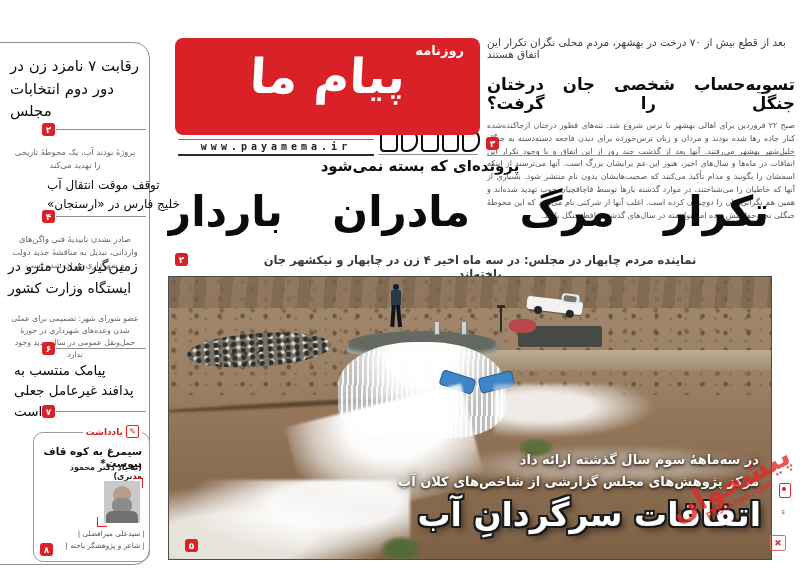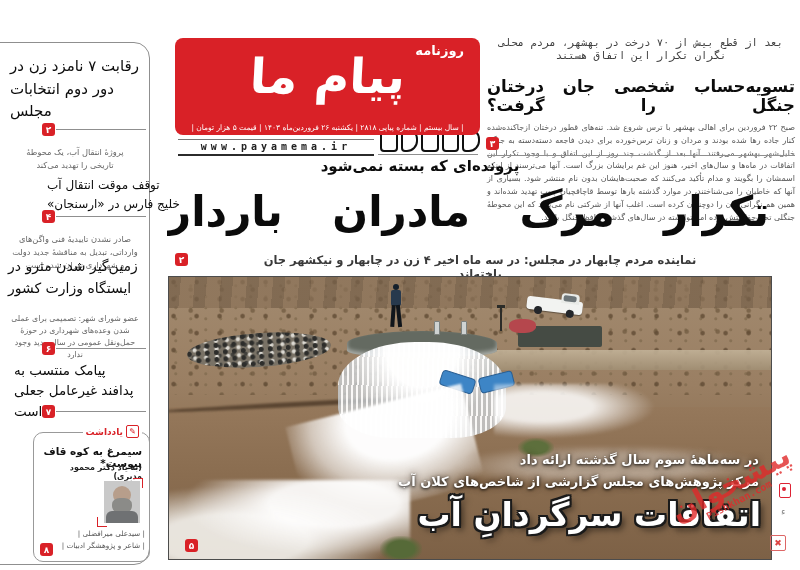--- a/index.html
+++ b/index.html
@@ -25,21 +25,21 @@
     border-top:1px solid #777;border-bottom:2.5px solid #2b2b2b;
     font-family:"DejaVu Sans Mono",monospace;font-size:10px;font-weight:bold;color:#222;
     letter-spacing:4px;text-align:center;direction:ltr;
   }
   #glyphs{position:absolute;left:380px;top:128px;width:100px;height:24px;display:flex;gap:3px;direction:ltr;}
   #glyphs span{flex:1;border:2.5px solid #101010;border-radius:4px;background:#fff;}
   #glyphs span.dform{border-radius:4px 11px 11px 4px;}
 
   
   #ta{left:487px;top:36px;width:308px;}
-  #ta .kick{font-size:10.5px;color:#3d3d3d;text-align:center;font-family:Liberation Mono, monospace;}
+  #ta .kick{font-size:10.5px;color:#3d3d3d;text-align:left;}
   #ta .head{margin-top:15px;font-size:16.5px;font-weight:900;color:#0c0c0c;text-align:justify;text-align-last:justify;}
   #ta .body{margin-top:7px;font-size:8px;line-height:1.6;color:#555;text-align:justify;}
 
   
   #lead-kick{left:165px;top:157px;width:510px;text-align:center;font-size:15px;font-weight:900;color:#0c0c0c;}
   #lead-head{left:167px;top:179px;width:602px;height:72px;font-size:42px;font-weight:900;color:#0b0b0b;
     line-height:1.55;text-align:justify;text-align-last:justify;overflow:hidden;}
   #lead-sub{left:240px;top:253px;width:480px;text-align:center;font-size:11.5px;font-weight:bold;color:#3a3a3a;}
 
   
@@ -144,21 +144,20 @@
   #mg1::after{content:"";position:absolute;left:2px;top:3px;width:4px;height:4px;background:#d23;border-radius:50%;}
   #mg2{left:781px;top:506px;color:#8a8a8a;font-size:10px;}
   #mg3{left:770px;top:535px;width:14px;height:14px;border:1px solid #d66;color:#d44;font-size:9px;line-height:14px;text-align:center;border-radius:2px;}
 </style>
 </head>
 <body>
 
 <div id="mast" class="abs">
   <div class="rooz">روزنامه</div>
   <div class="logo">پیام ما</div>
-  <div class="date">| سال بیستم | شماره پیاپی ۲۸۱۸ | یکشنبه ۲۶ فروردین‌ماه ۱۴۰۳ | قیمت ۵ هزار تومان |</div>
 </div>
 <div id="url">www.payamema.ir</div>
 <div id="glyphs">
   <span></span>
     <span class="dform"></span>
     <span></span>
     <span></span>
     <span class="dform"></span>
 </div>
 
@@ -218,21 +217,21 @@
   <div class="ov-head abs">اتفاقات سرگردانِ آب</div>
   <div class="badge" style="left:16px;top:262px;">۵</div>
 </div>
 
 <div id="sb-border" class="abs"></div>
 
 <div id="s1h" class="sb-head">رقابت ۷ نامزد زن در دور دوم انتخابات مجلس</div>
 <div class="badge" style="left:42px;top:123px;">۲</div>
 <div class="rule" style="left:56px;top:129px;width:90px;"></div>
 
-<div id="s2k" class="sb-kick">پروژهٔ انتقال آب، یک محوطهٔ تاریخی را تهدید می‌کند</div>
+<div id="s2k" class="sb-kick">پروژهٔ بودند آب، یک محوطهٔ تاریخی را تهدید می‌کند</div>
 <div id="s2h" class="sb-head">توقف موقت انتقال آب خلیج فارس در «ارسنجان»</div>
 <div class="badge" style="left:42px;top:210px;">۴</div>
 <div class="rule" style="left:56px;top:216px;width:90px;"></div>
 
 <div id="s3k" class="sb-kick">صادر نشدن تاییدیهٔ فنی واگن‌های وارداتی، تبدیل به مناقشهٔ جدید دولت و شهرداری تهران شده است</div>
 <div id="s3h" class="sb-head">زمین‌گیر شدن مترو در ایستگاه وزارت کشور</div>
 <div id="s3n" class="sb-kick">عضو شورای شهر: تصمیمی برای عملی شدن وعده‌های شهرداری در حوزهٔ حمل‌ونقل عمومی در سال جدید وجود ندارد</div>
 <div class="badge" style="left:42px;top:342px;">۶</div>
 <div class="rule" style="left:56px;top:348px;width:90px;"></div>
 
@@ -248,21 +247,21 @@
   <div class="nh">سیمرغ به کوه قاف پیوست*</div>
   <div class="ns">(به یاد دکتر محمود مدبری)</div>
   <div class="por">
     <div class="face"></div>
     <div class="beard"></div>
     <div class="chest"></div>
   </div>
   <div class="br1"></div>
   <div class="br2"></div>
   <div class="na">| سیدعلی میرافضلی |</div>
-  <div class="nr">| شاعر و پژوهشگر ادبیات |</div>
+  <div class="nr">| شاعر و پژوهشگر باخته |</div>
 </div>
 <div class="badge" style="left:40px;top:543px;">۸</div>
 
 <div id="wm" class="abs">
   <div class="w1">پیشخوان</div>
   <div class="w2">Pishkhan.com</div>
 </div>
 <div id="mg1" class="mg"></div>
 <div id="mg2" class="mg">ء</div>
 <div id="mg3" class="mg">✖</div>

